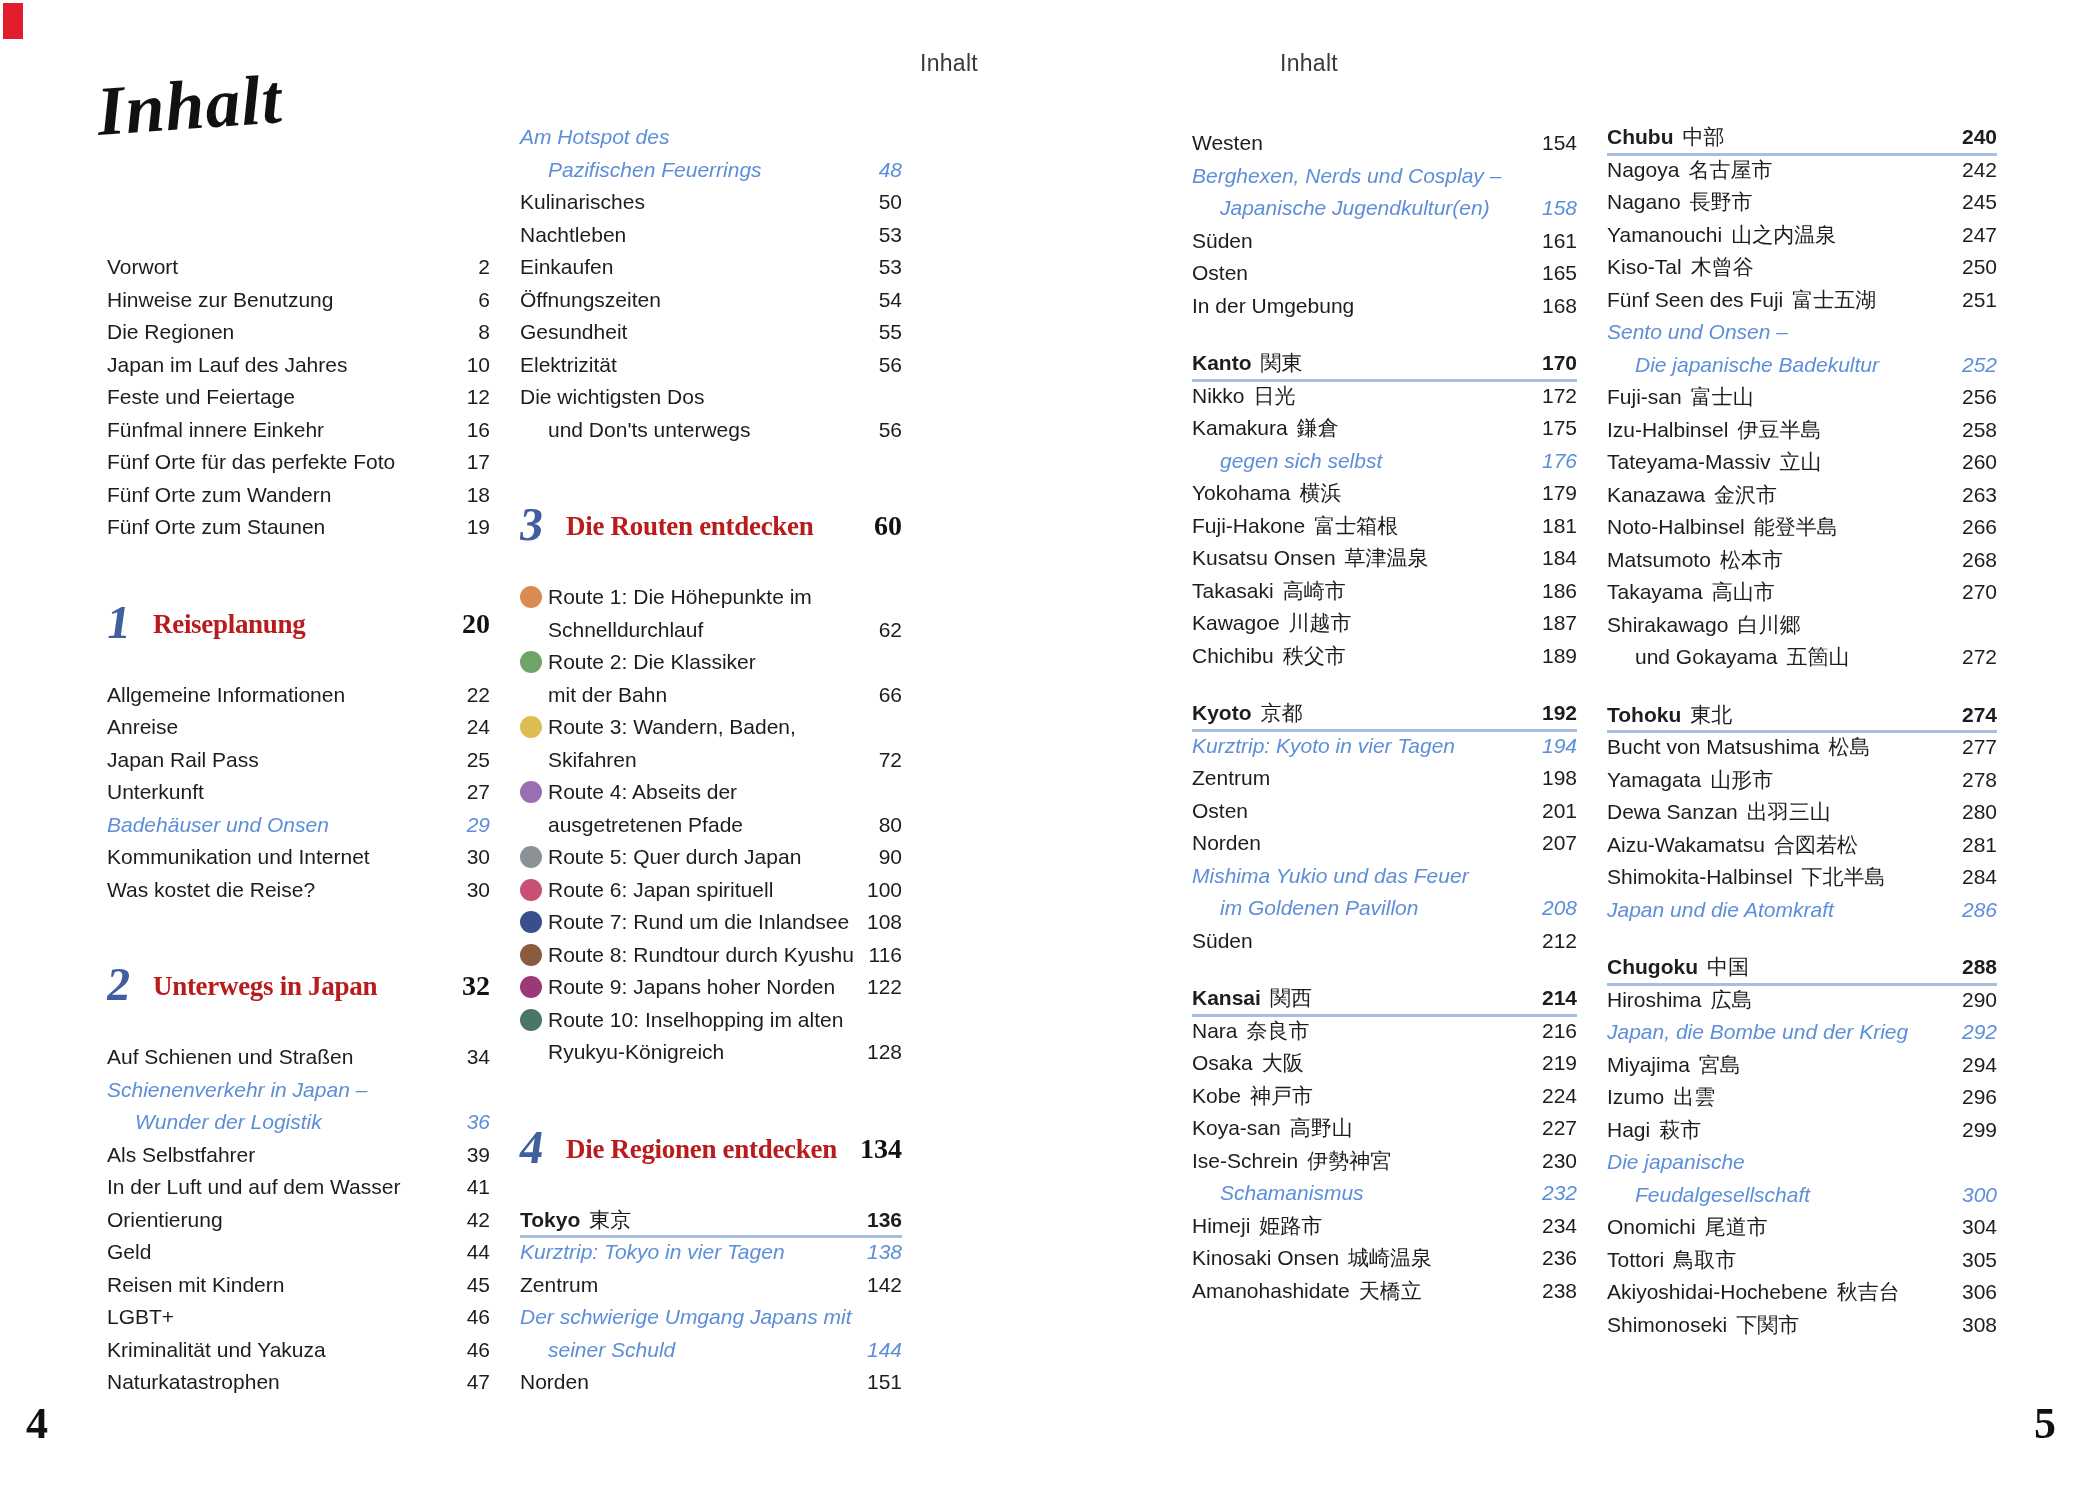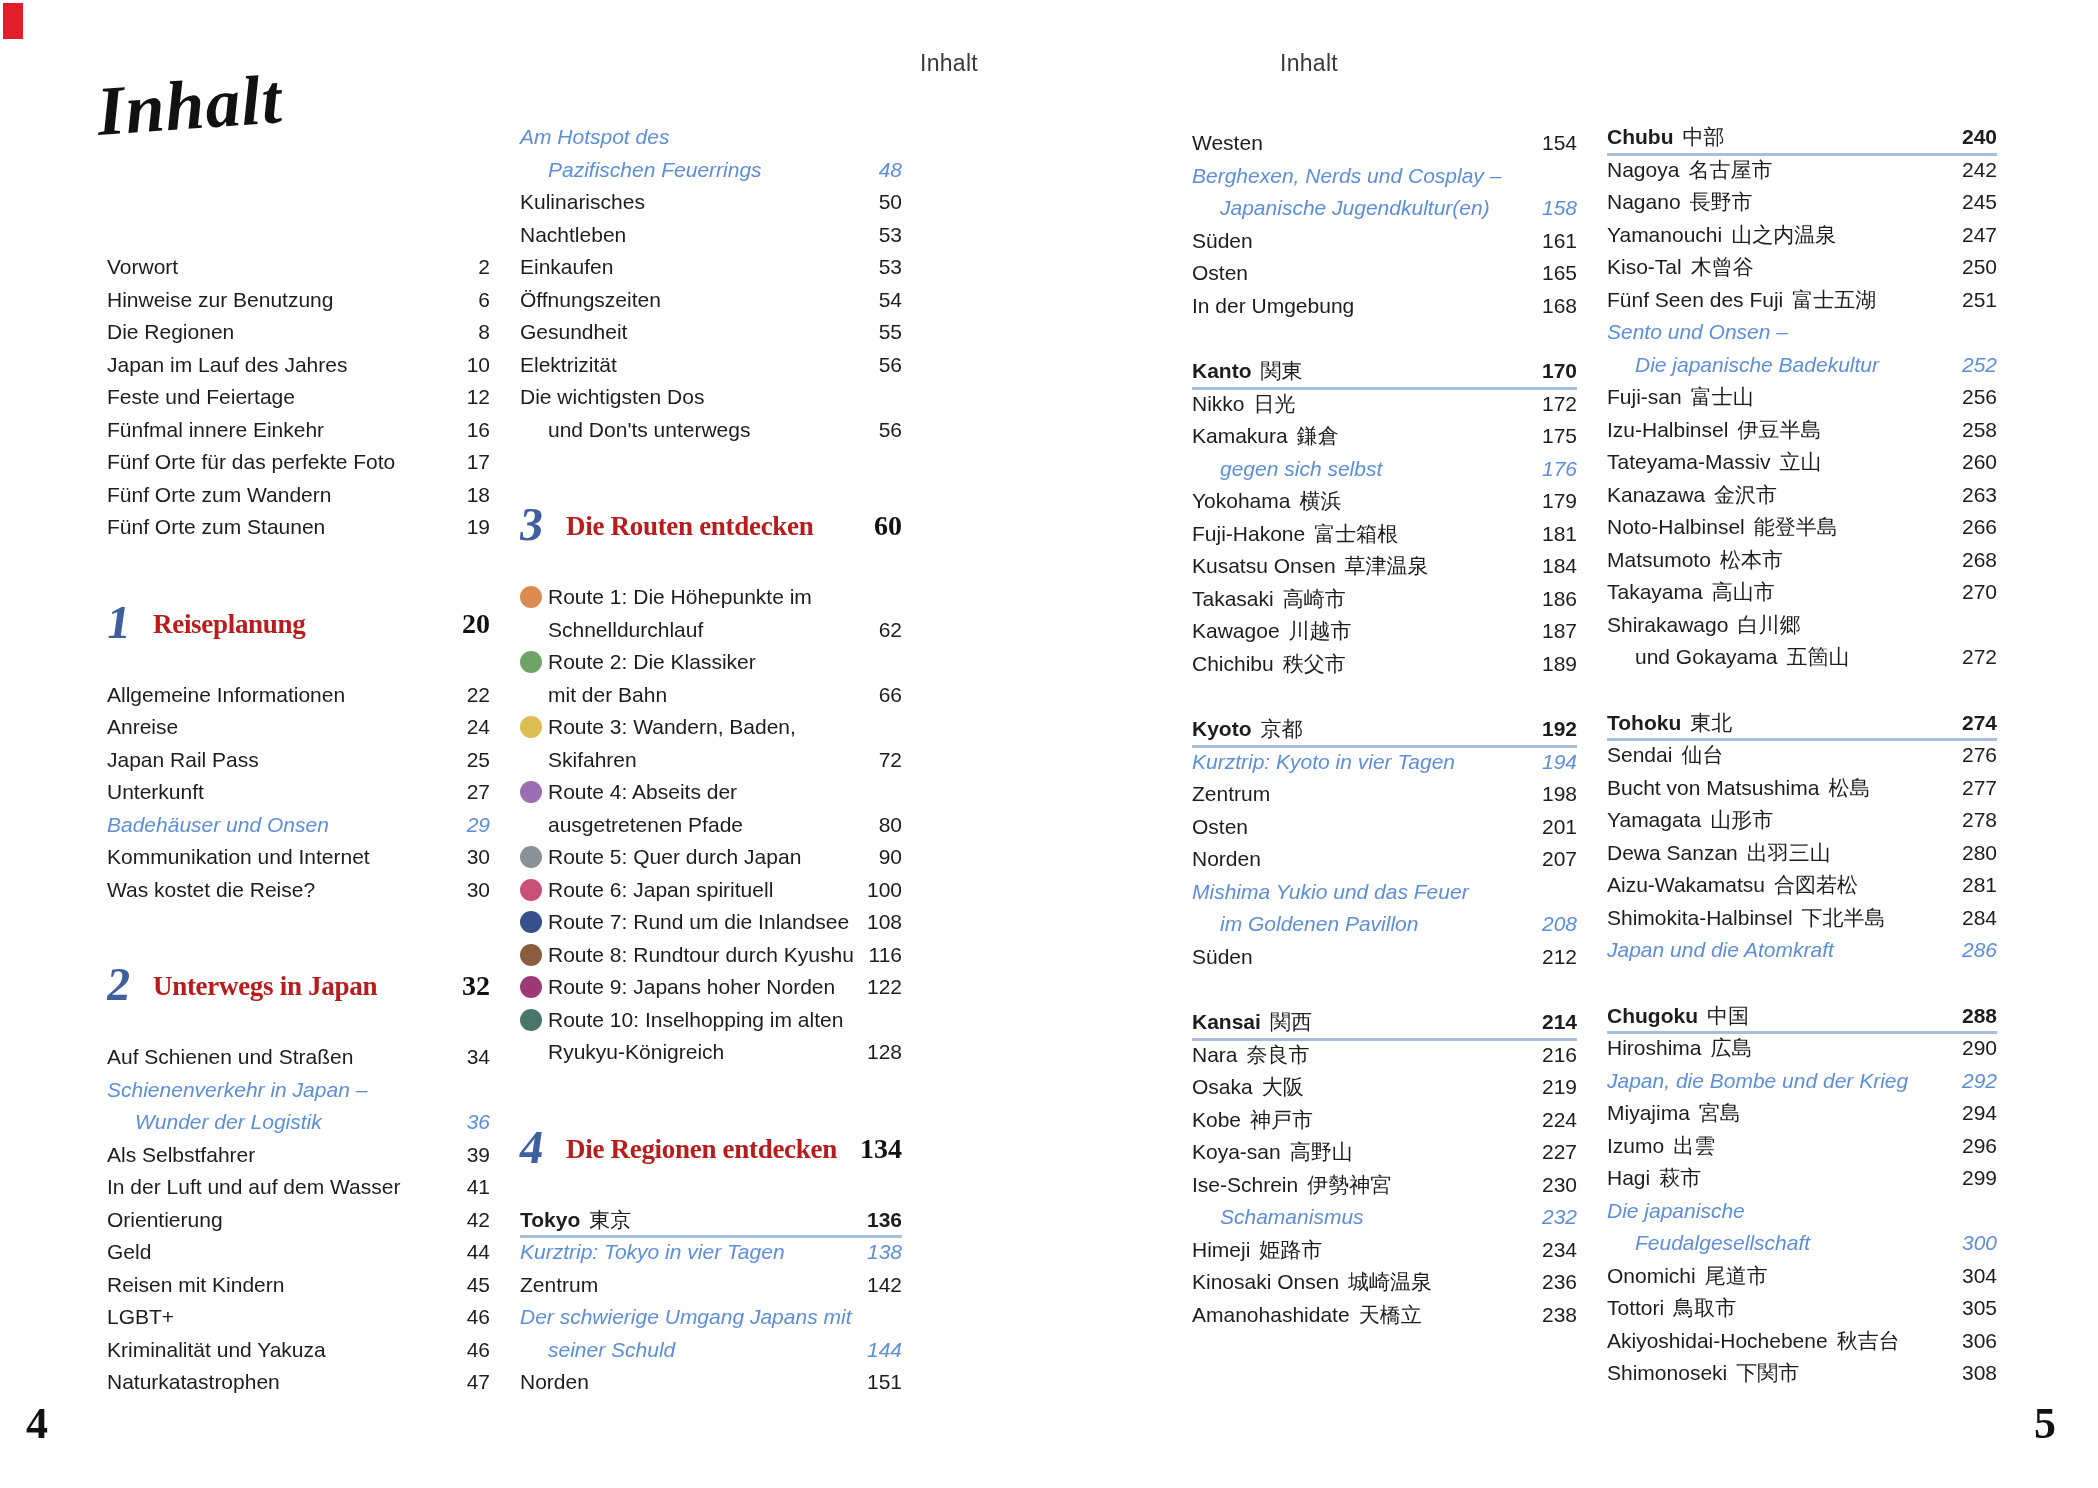--- a/index.html
+++ b/index.html
@@ -23,21 +23,21 @@
   .col{position:absolute;}
   .row{
     display:flex;align-items:baseline;position:relative;
     height:32.5px;line-height:32.5px;font-size:21px;white-space:nowrap;
   }
   .row .label{white-space:nowrap;}
   .row .kanji{margin-left:9px;font-weight:normal;}
   .row .page{margin-left:auto;padding-left:10px;}
   .row.feature{color:var(--feature-blue,#5d8ed9);font-style:italic;}
   .row.indent{padding-left:28px;justify-content:center;}
-  .row.head{font-weight:bold;margin-top:33px;}
+  .row.head{font-weight:bold;margin-top:25px;}
   .row.head::after{
     content:"";position:absolute;left:0;right:0;bottom:-2px;height:3px;
     background:var(--underline-blue,#a8bedc);
   }
   .col .row:first-child,.chapter + .row.head{margin-top:12px;}
   .dot{
     display:inline-block;flex:0 0 22px;width:22px;height:22px;border-radius:50%;
     align-self:center;margin-right:6px;
   }
   .chapter{
@@ -556,25 +556,20 @@
         <span class="label">und Gokayama</span>
         <span class="kanji">五箇山</span>
         <span class="page">272</span>
       </div>
       <div class="row head">
         <span class="label">Tohoku</span>
         <span class="kanji">東北</span>
         <span class="page">274</span>
       </div>
       <div class="row">
-        <span class="label">Sendai</span>
-        <span class="kanji">仙台</span>
-        <span class="page">276</span>
-      </div>
-      <div class="row">
         <span class="label">Bucht von Matsushima</span>
         <span class="kanji">松島</span>
         <span class="page">277</span>
       </div>
       <div class="row">
         <span class="label">Yamagata</span>
         <span class="kanji">山形市</span>
         <span class="page">278</span>
       </div>
       <div class="row">

